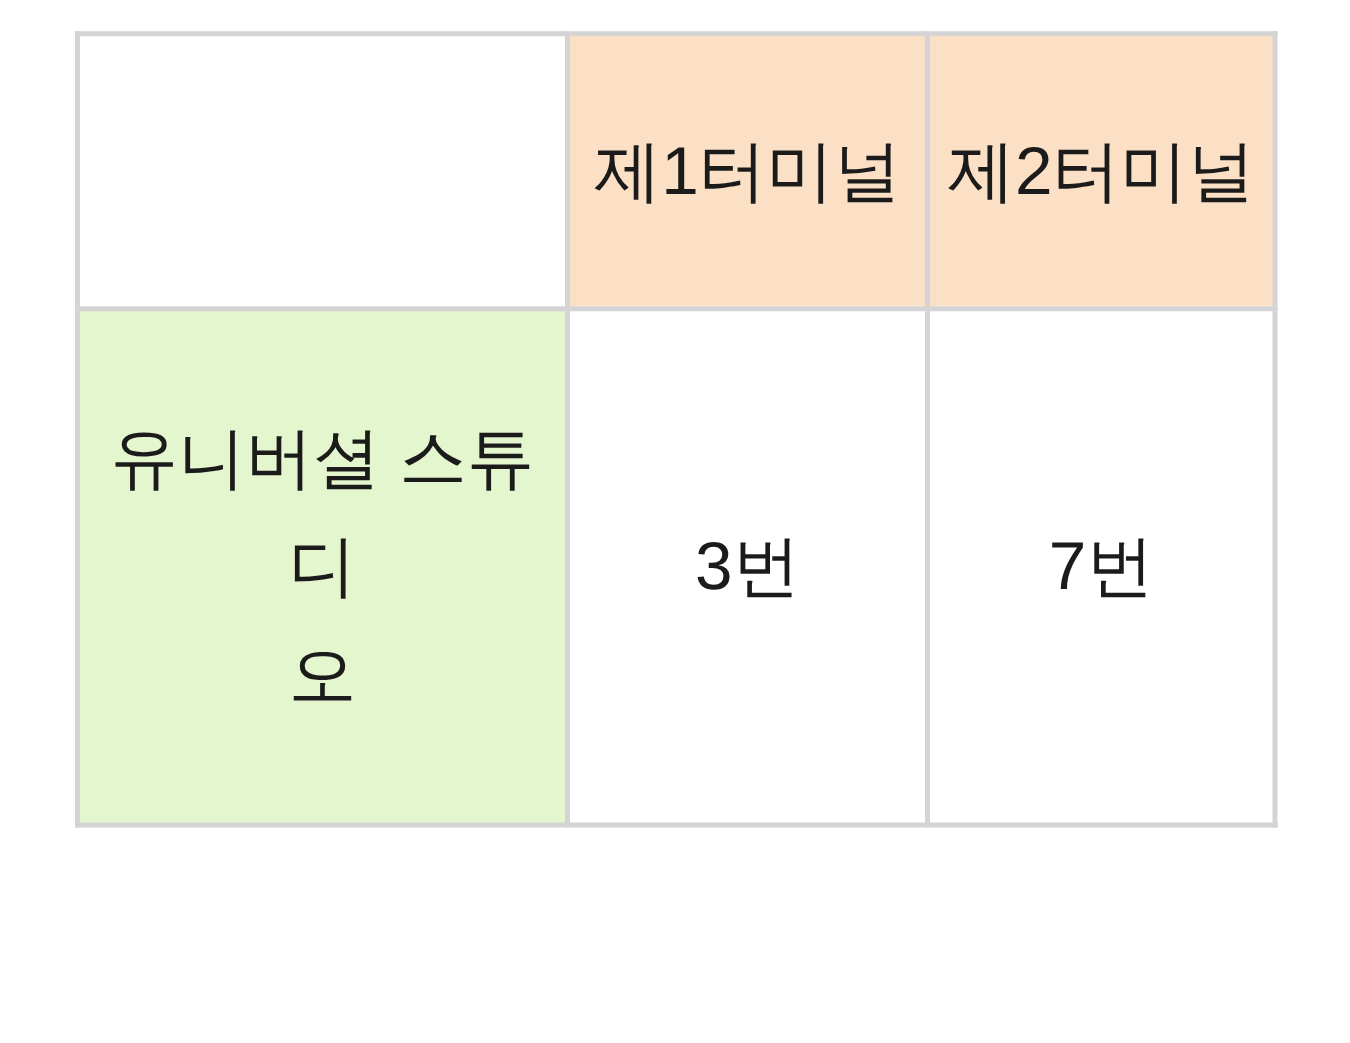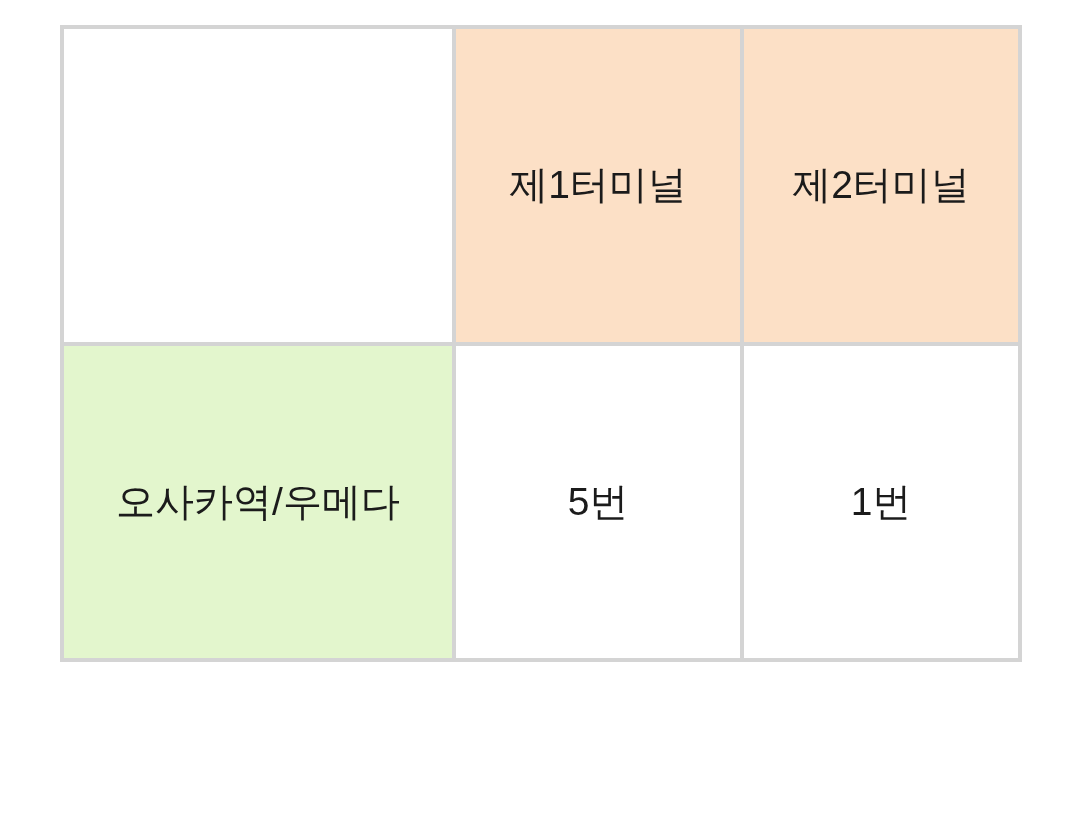--- a/index.html
+++ b/index.html
@@ -16,21 +16,21 @@
     overflow: hidden;
   }
   table.bus-table {
     position: absolute;
     left: 60px;
     top: 25px;
     border-collapse: collapse;
     table-layout: fixed;
     width: 958px;
     height: 637px;
-    font-size: 39px;
+    font-size: 54px;
     line-height: 1.6;
     color: var(--text, #1b1b1b);
   }
   table.bus-table td {
     border: 4px solid var(--border, #d4d4d4);
     text-align: center;
     vertical-align: middle;
     padding: 0 10px;
     overflow: hidden;
   }
@@ -55,20 +55,21 @@
       <col class="col-label">
       <col class="col-t1">
       <col class="col-t2">
     </colgroup>
     <tbody>
       <tr class="r-header">
         <td class="corner"></td>
         <td class="head">제1터미널</td>
         <td class="head">제2터미널</td>
       </tr>
-      <tr class="r-2">
-        <td class="rowhead">오사카역/우메다</td>
-        <td class="cell">5번</td>
-        <td class="cell">1번</td>
+      <tr class="r-3">
+        <td class="rowhead">유니버셜 스튜디
+오</td>
+        <td class="cell">3번</td>
+        <td class="cell">7번</td>
       </tr>
     </tbody>
   </table>
 </div>
 
 </body></html>

